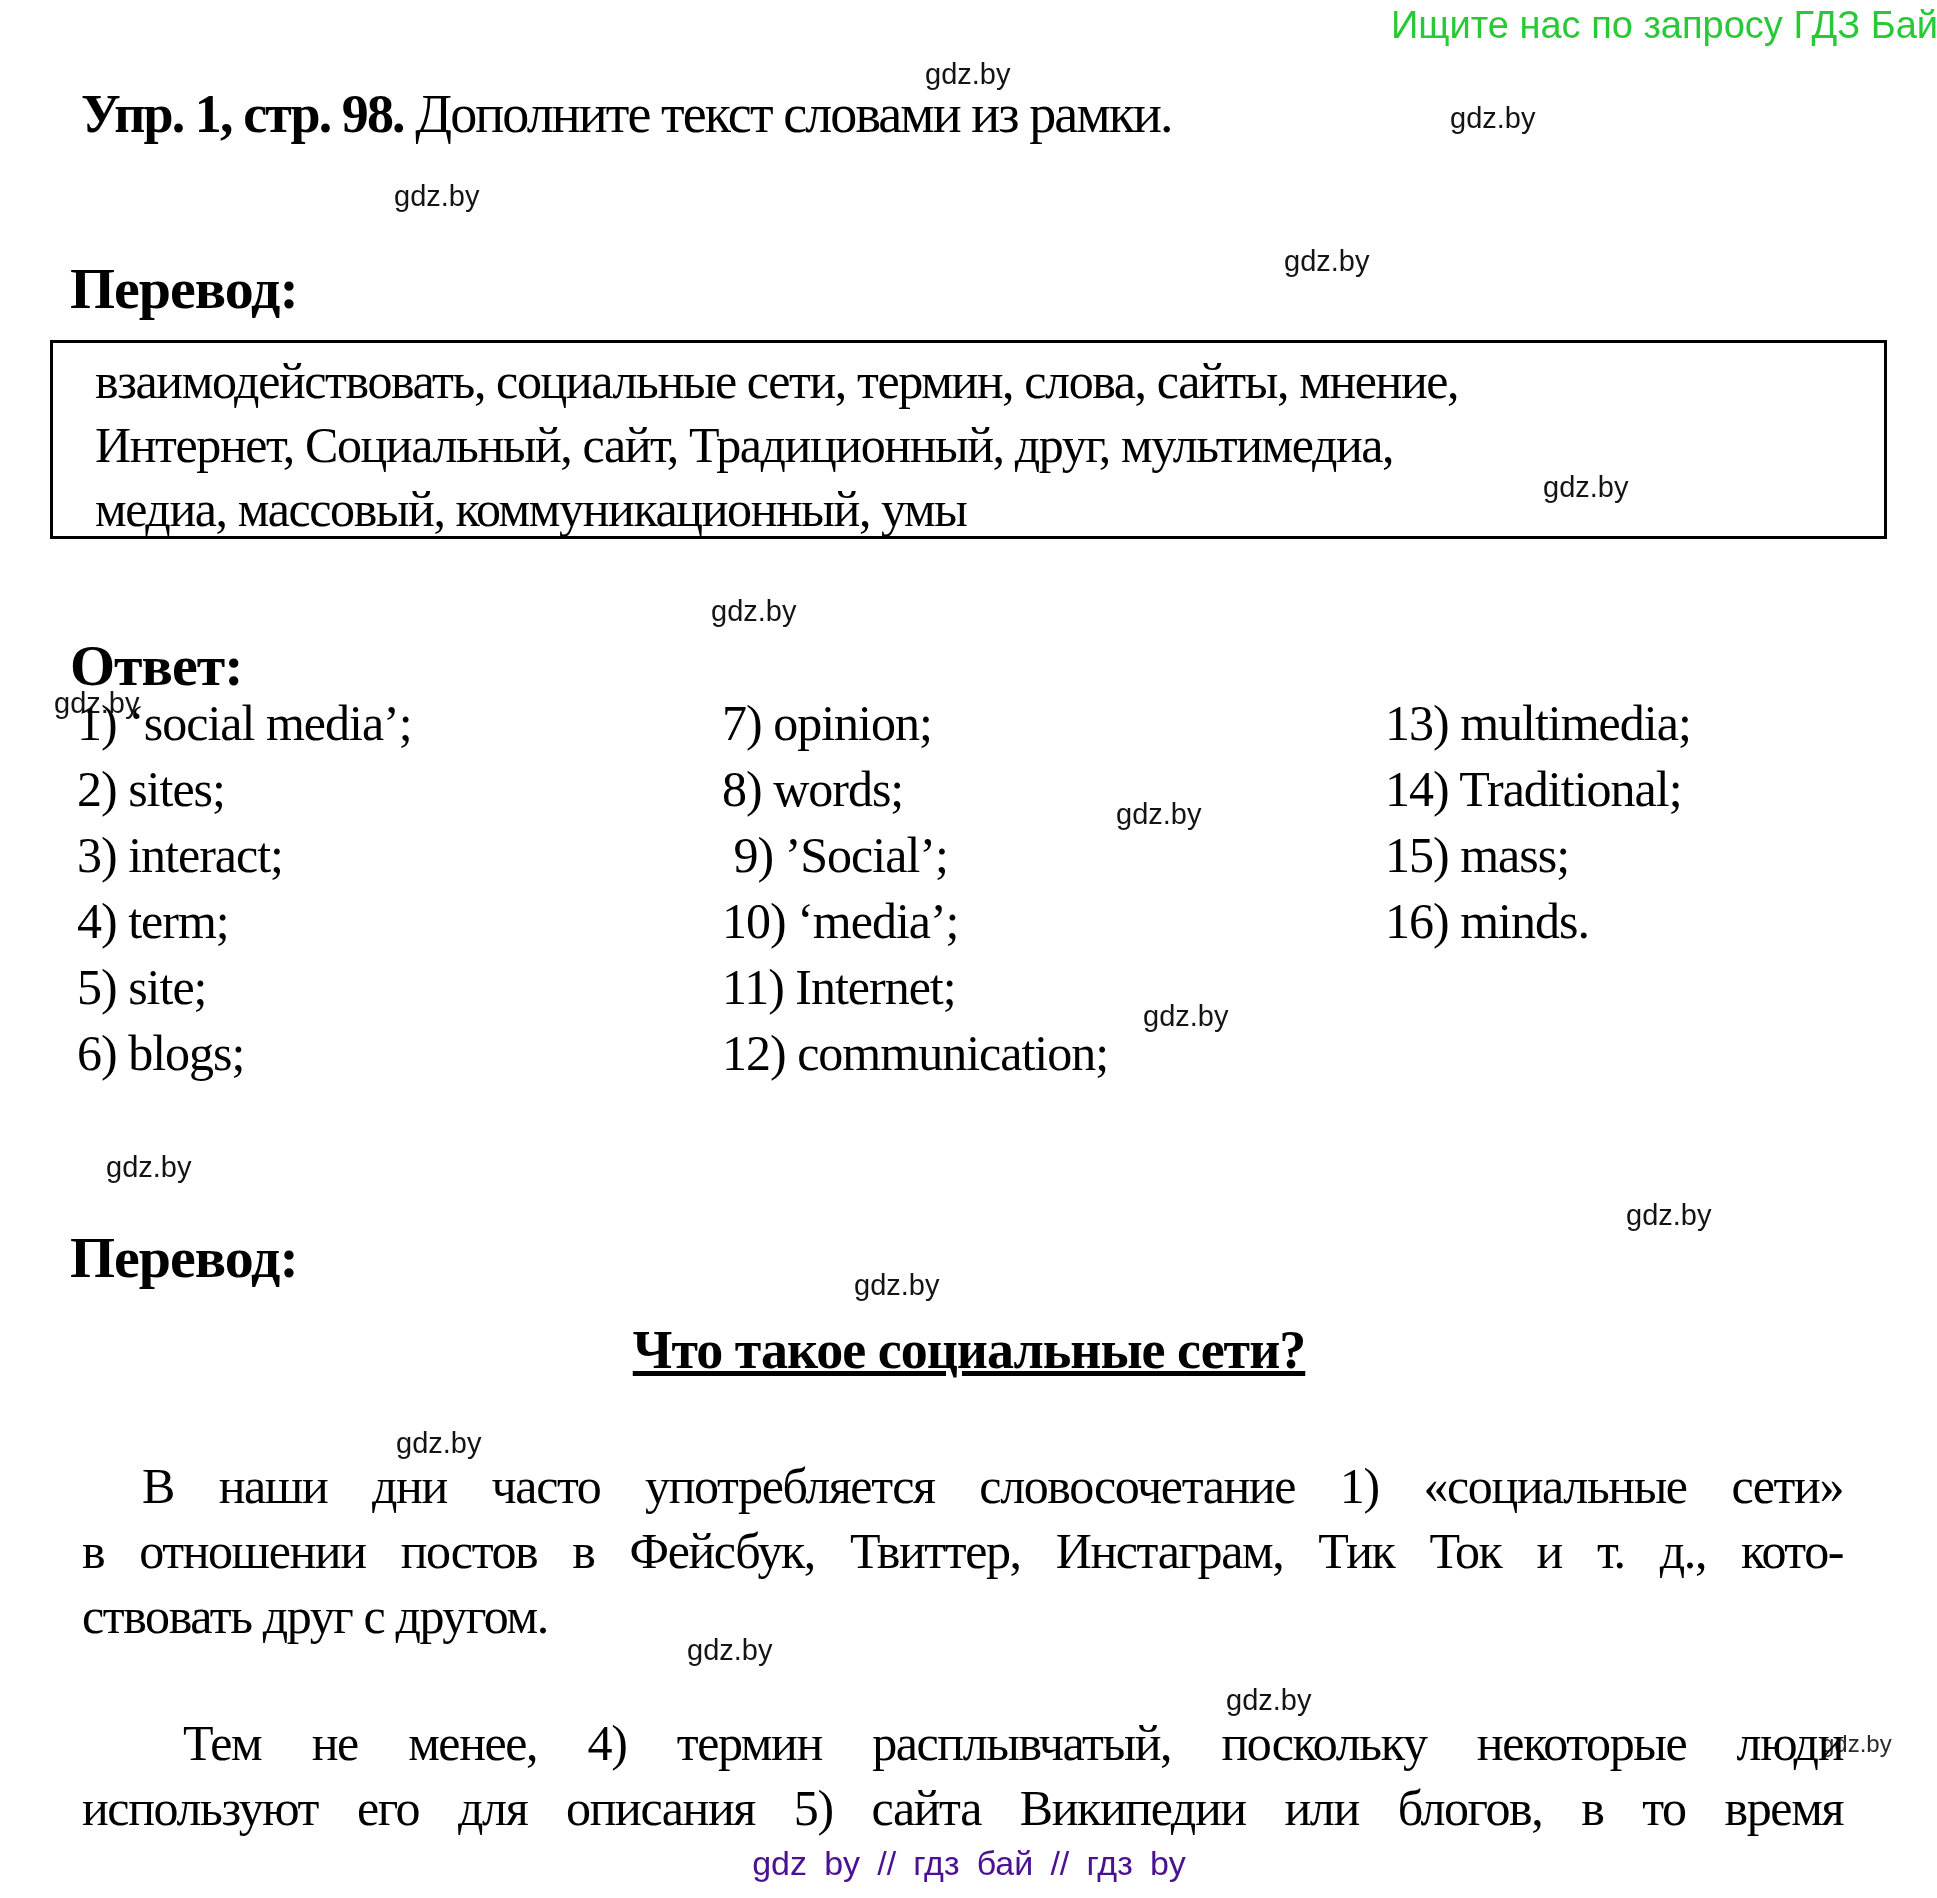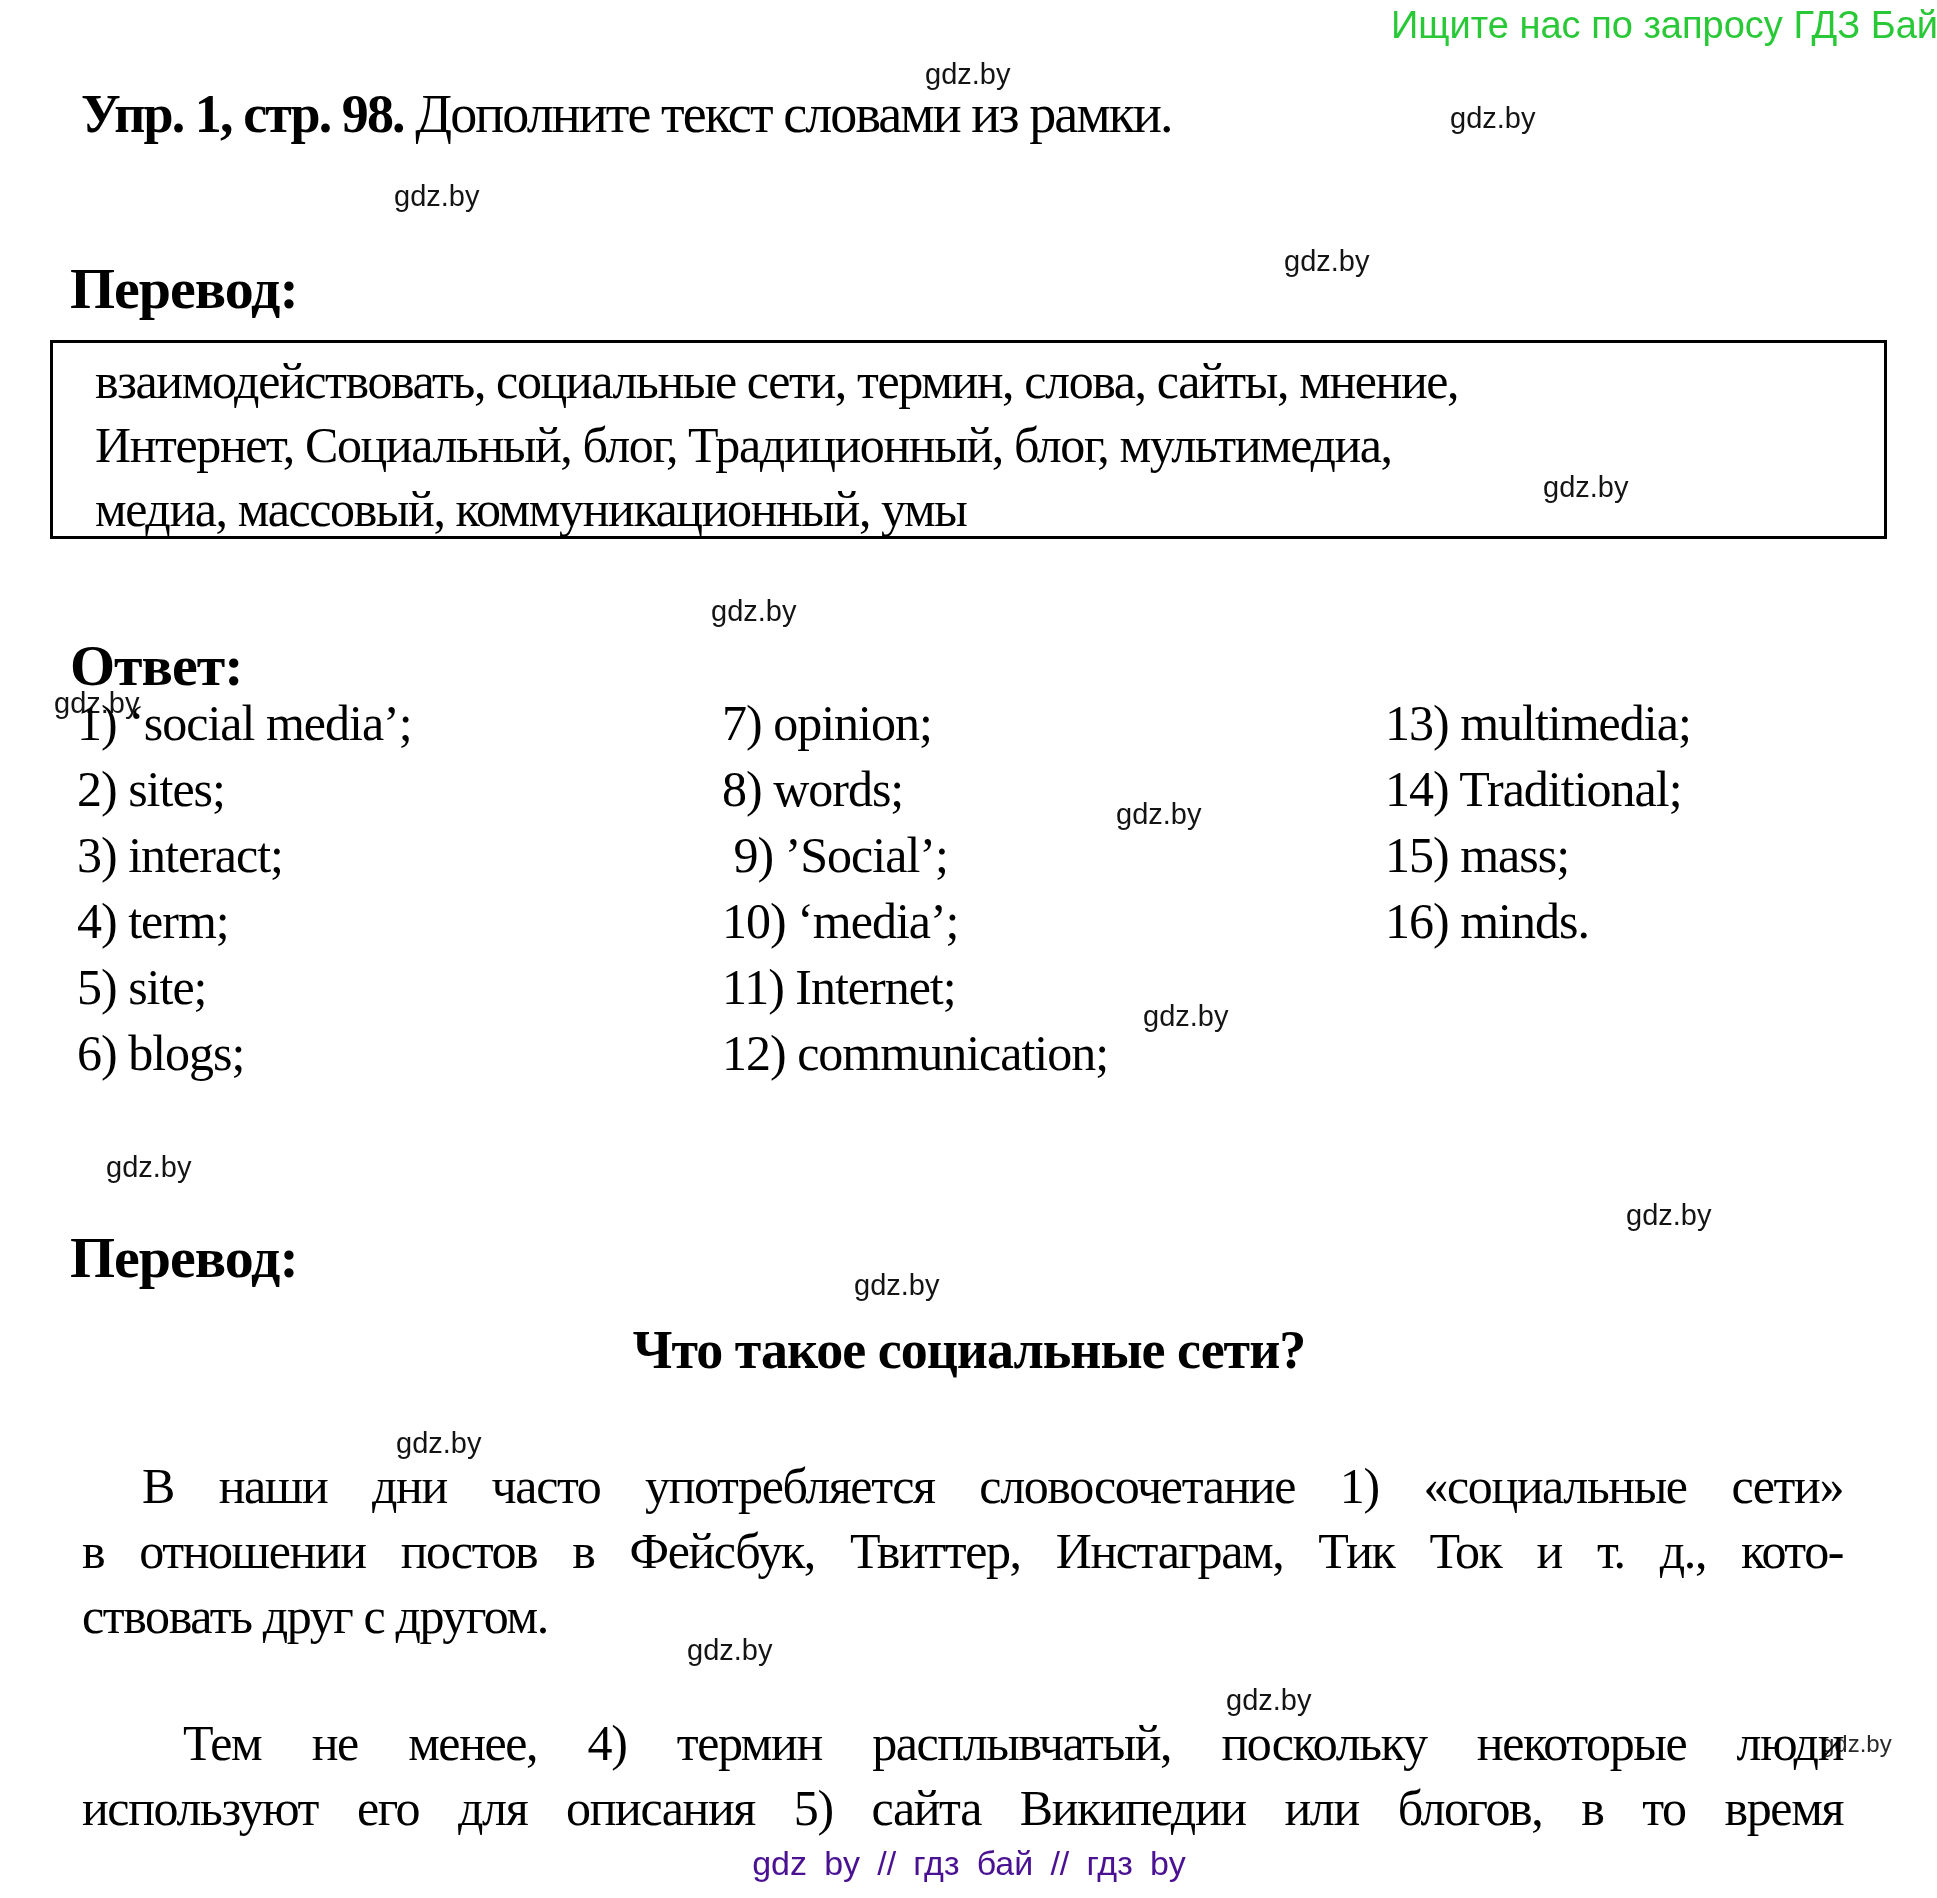--- a/index.html
+++ b/index.html
@@ -78,20 +78,21 @@
   .col3 { left: 1385px; }
   
   .h2 {
     position: absolute;
     left: 0; top: 1319px; width: 100%;
     text-align: center;
     font-size: 54px;
     font-weight: bold;
     letter-spacing: -1px;
     white-space: nowrap;
+    text-decoration: underline;
   }
   
   .para { position: absolute; left: 82px; width: 1761px; }
   .p1 { top: 1454px; }
   .p2 { top: 1711px; }
   .para .line {
     font-size: 50px;
     letter-spacing: -1.4px;
     line-height: 65px;
   }
@@ -134,21 +135,21 @@
   <span class="wm" style="left:687px;  top:1634px;">gdz.by</span>
   <span class="wm" style="left:1226px; top:1684px;">gdz.by</span>
   <span class="wm small" style="left:1821px; top:1730px;">gdz.by</span>
 
   <div class="h1"><span class="b">Упр. 1, стр. 98.</span><span> Дополните текст словами из рамки.</span></div>
 
   <div class="label" style="left:70px; top:218px;">Перевод:</div>
 
   <div class="wordbox">
     <div class="line">взаимодействовать, социальные сети, термин, слова, сайты, мнение,</div>
-    <div class="line">Интернет, Социальный, блог, Традиционный, блог, мультимедиа,</div>
+    <div class="line">Интернет, Социальный, сайт, Традиционный, друг, мультимедиа,</div>
     <div class="line">медиа, массовый, коммуникационный, умы</div>
   </div>
 
   <div class="label" style="left:70px; top:595px;">Ответ:</div>
 
   <div class="anscol col1">
     <div class="line">1) ‘social media’;</div>
     <div class="line">2) sites;</div>
     <div class="line">3) interact;</div>
     <div class="line">4) term;</div>

